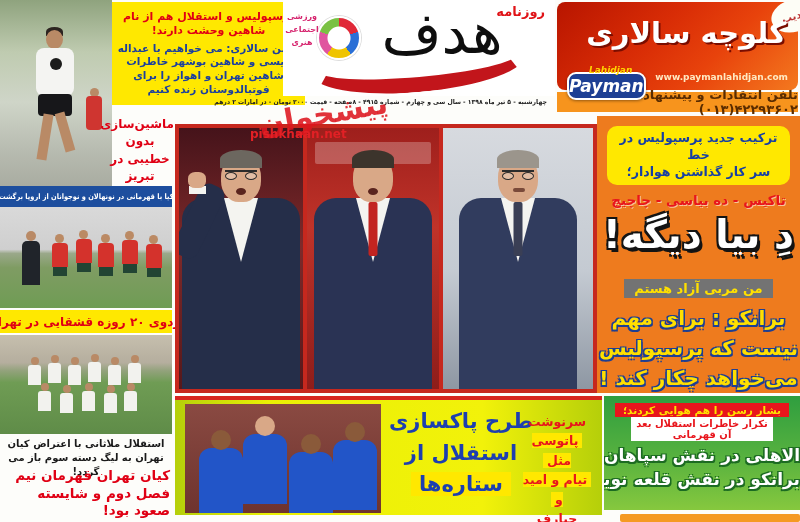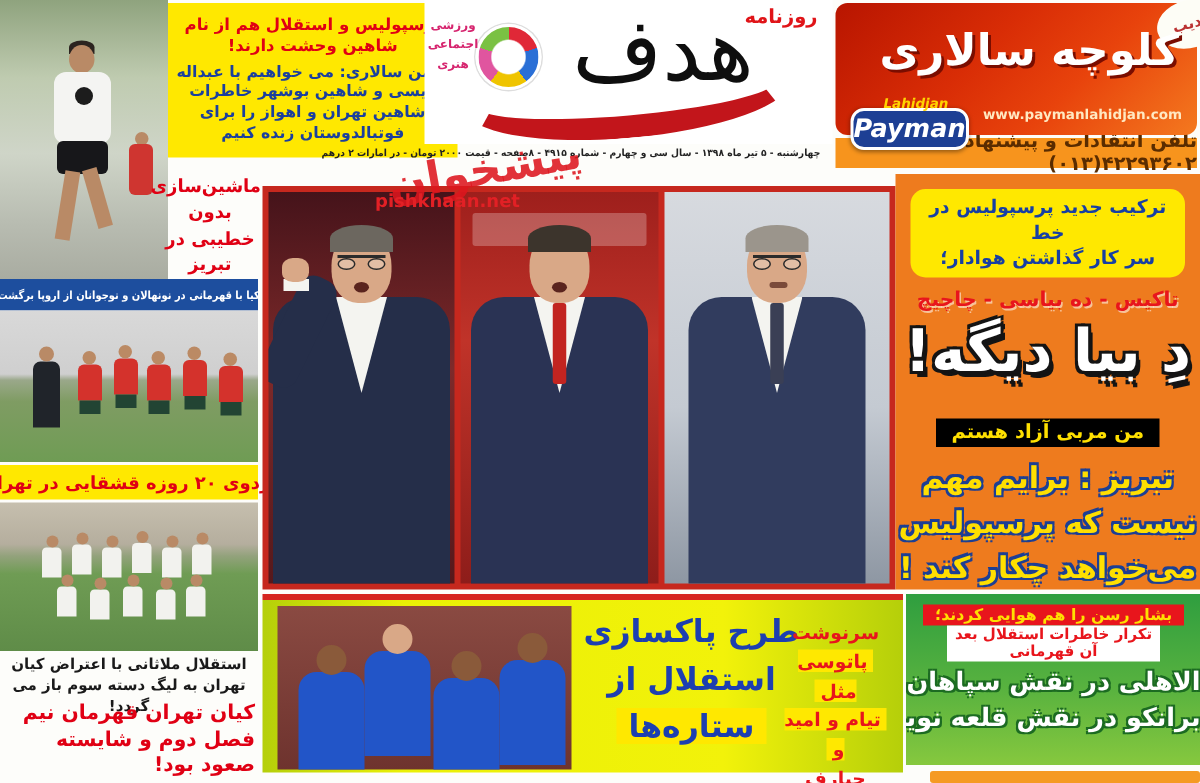--- a/index.html
+++ b/index.html
@@ -91,21 +91,21 @@
   .c-arm { position:absolute; left:4px; top:-16px; width:26px; height:78px; background:#252e49; border-radius:10px; transform:rotate(26deg); }
   .c-fist { position:absolute; left:6px; top:-26px; width:18px; height:16px; border-radius:40%; background:#d9a887; }
   .c-cuff { position:absolute; left:7px; top:-12px; width:17px; height:8px; background:#f4f4f0; }
 
   
   .orange { left:597px; top:116px; width:203px; height:277px; background:#ee7b1e; overflow:hidden; }
   .o-kicker { margin:10px 10px 0; background:#ffe800; border-radius:10px; padding:4px 2px; color:#173fa4; font-weight:bold; font-size:12.5px; text-align:center; line-height:1.35; }
   .o-names { margin-top:7px; text-align:center; color:#e8151c; font-size:13.5px; font-weight:bold; text-shadow:1px 1px 0 rgba(255,255,255,.55); }
   .o-headline { margin-top:4px; text-align:center; color:#fff; font-size:39px; font-weight:bold; white-space:nowrap; letter-spacing:-1px;
     text-shadow:-2px -2px 0 #141414, 2px -2px 0 #141414, -2px 2px 0 #141414, 2px 2px 0 #141414, 3px 4px 0 #141414; }
-  .o-badge { display:block; width:fit-content; margin:22px auto 0; background:#000000; color:#ffe000; font-weight:bold; font-size:13px; padding:2px 10px; }
+  .o-badge { display:block; width:fit-content; margin:22px auto 0; background:#737373; color:#ffe000; font-weight:bold; font-size:13px; padding:2px 10px; }
   .o-quote { margin-top:5px; text-align:center; color:#ffdf00; font-size:20px; font-weight:bold; line-height:1.5;
     text-shadow:-1.5px -1.5px 0 #1d3f94, 1.5px -1.5px 0 #1d3f94, -1.5px 1.5px 0 #1d3f94, 1.5px 1.5px 0 #1d3f94; }
 
   
   .lime { left:175px; top:396px; width:427px; height:119px; border-top:4px solid #d6251f;
     background:linear-gradient(90deg,#b5cf0a 0%,#eaf005 22%,#f2f20a 72%,#b5cf0a 100%); }
   .est-photo { position:absolute; left:10px; top:4px; width:196px; height:109px; background:linear-gradient(180deg,#8a4a42 0%,#6e332e 100%); overflow:hidden; }
   .ep { position:absolute; width:44px; height:70px; background:#2255c8; border-radius:12px 12px 0 0; }
   .ep::after { content:""; position:absolute; left:12px; top:-18px; width:20px; height:20px; border-radius:50%; background:#8a5a3a; }
   .ep.light::after { background:#d9a887; }
@@ -259,21 +259,21 @@
 
   <div class="abs orange">
     <div class="o-kicker">
       <div>ترکیب جدید پرسپولیس در خط</div>
       <div>سر کار گذاشتن هوادار؛</div>
     </div>
     <div class="o-names">تاکیس - ده بیاسی - چاچیچ</div>
     <div class="o-headline">دِ بیا دیگه!</div>
     <span class="o-badge">من مربی آزاد هستم</span>
     <div class="o-quote">
-      <div>تبریز : برایم مهم</div>
+      <div>برانکو : برای مهم</div>
       <div>نیست که پرسپولیس</div>
       <div>می‌خواهد چکار کند !</div>
     </div>
   </div>
 
   <div class="abs lime">
     <div class="est-photo">
       <div class="ep" style="left:14px;top:44px"></div>
       <div class="ep light" style="left:58px;top:30px"></div>
       <div class="ep" style="left:104px;top:48px"></div>

